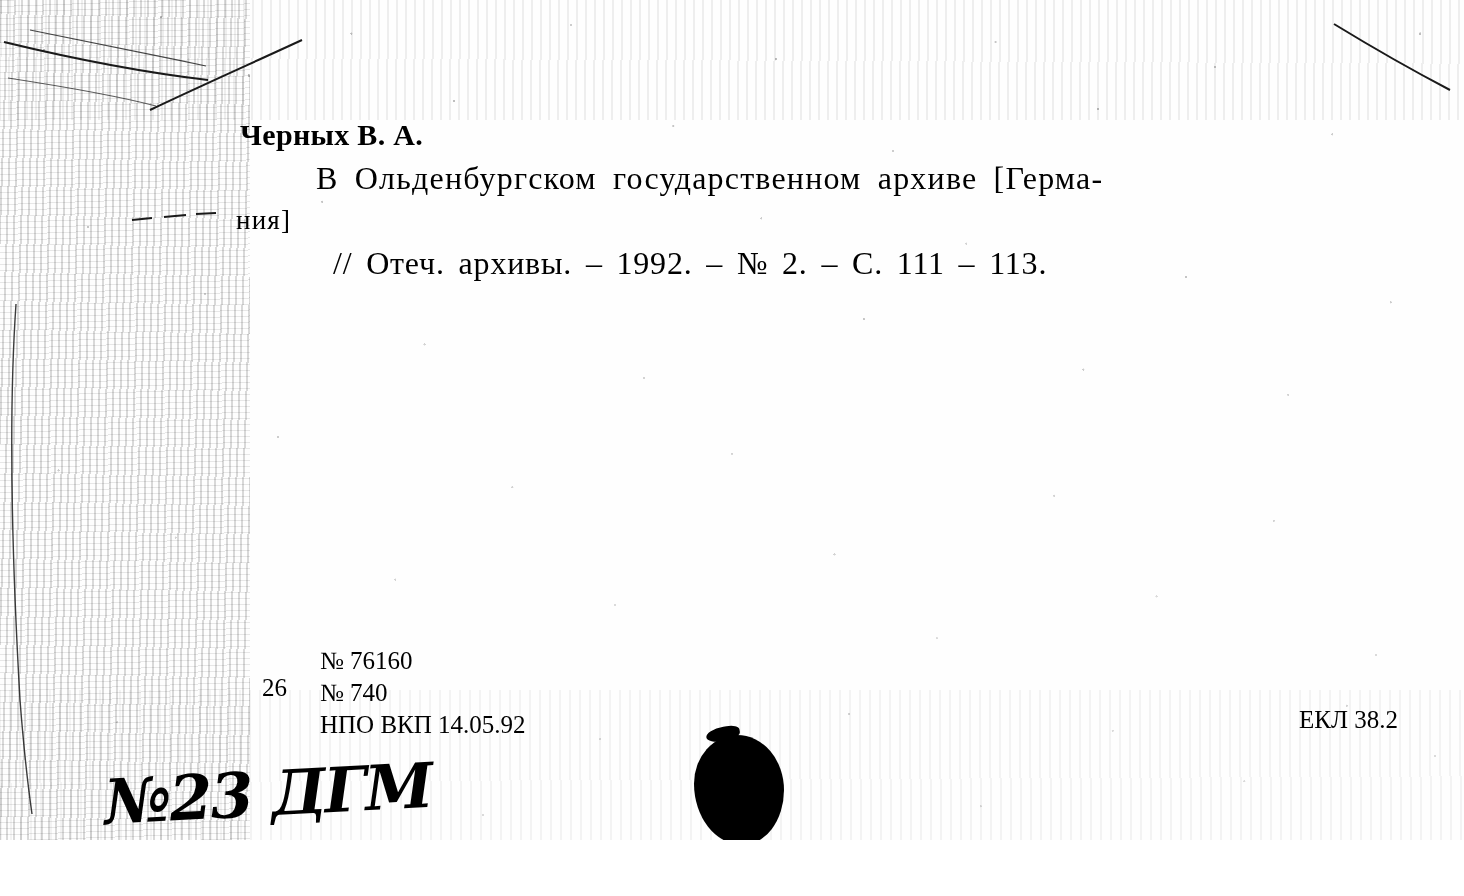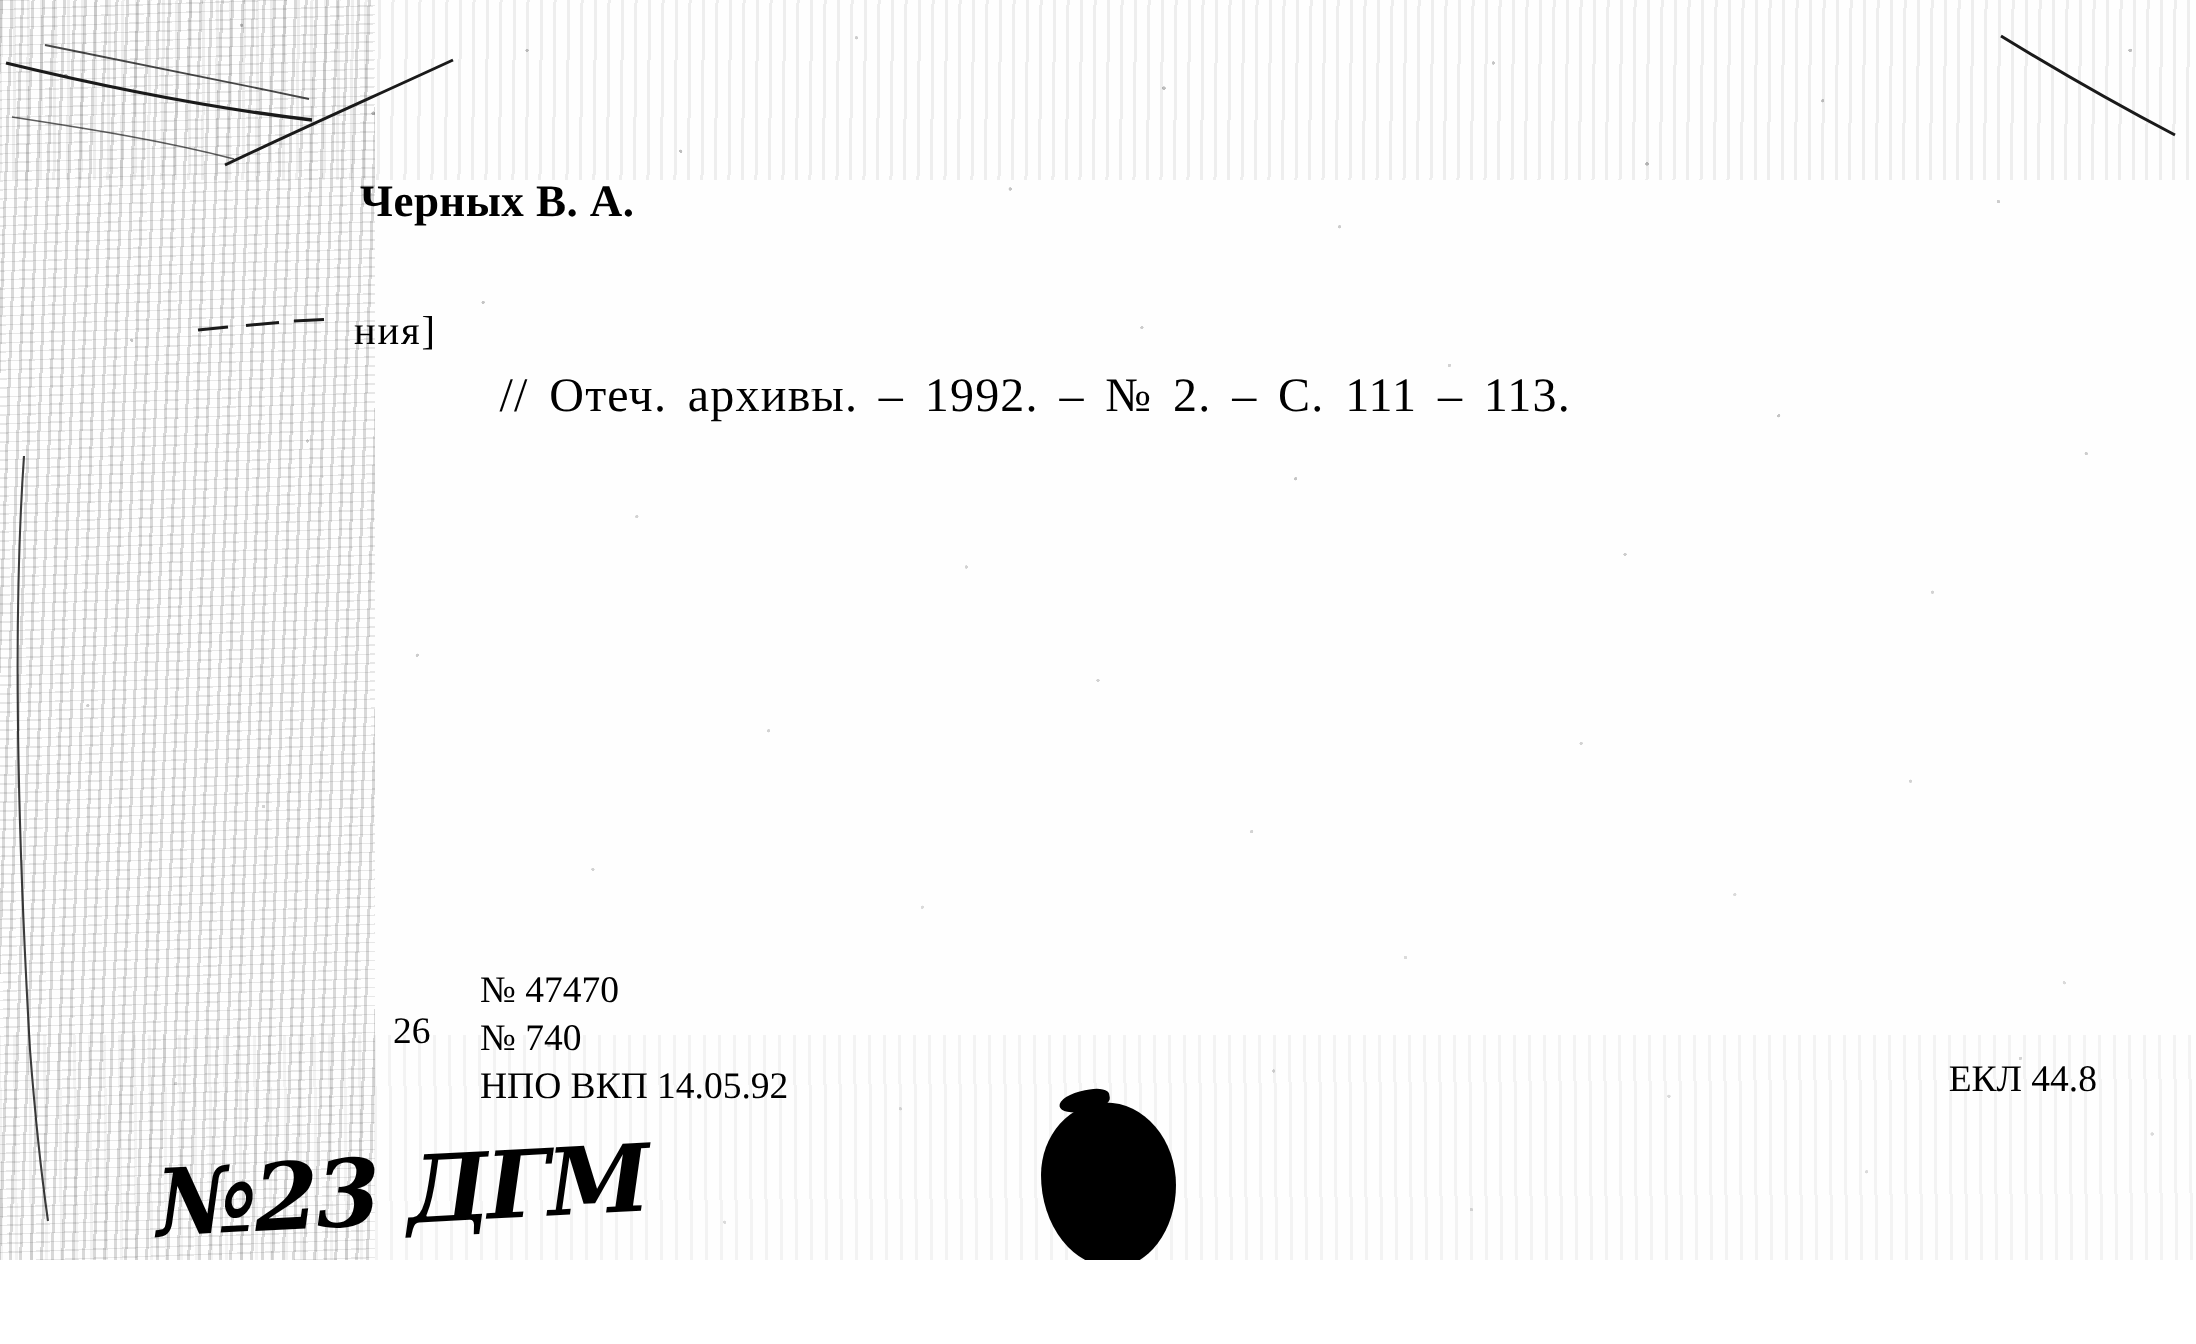--- a/index.html
+++ b/index.html
@@ -222,28 +222,29 @@
       <path d="M66 18 L86 17" stroke="#1a1a1a" stroke-width="2" fill="none"></path>
     </svg>
   </div>
   <div class="scratch" style="left:2px; top:300px;">
     <svg width="60" height="520" viewBox="0 0 60 520">
       <path d="M14 4 C6 120 10 260 18 400 C22 452 26 486 30 514" stroke="#1a1a1a" stroke-width="1.4" fill="none" opacity="0.85"></path>
     </svg>
   </div>
 
   <div class="txt" id="author">Черных В. А.</div>
+  <div class="txt" id="title-line1">В Ольденбургском государственном архиве [Герма-</div>
   <div class="txt" id="title-line2">ния]</div>
   <div class="txt" id="source-line">// Отеч. архивы. – 1992. – № 2. – С. 111 – 113.</div>
 
   <div id="shelf-number">26</div>
   <div class="reg-block">
-    <div class="line">№ 47470</div>
+    <div class="line">№ 76160</div>
     <div class="line">№ 740</div>
     <div class="line">НПО ВКП 14.05.92</div>
   </div>
-  <div id="ekl">ЕКЛ 44.8</div>
+  <div id="ekl">ЕКЛ 38.2</div>
 
   <div id="handwriting">№23 ДГМ</div>
 
   <div id="ink-blot"></div>
 
 </div>
 
 </body></html>

